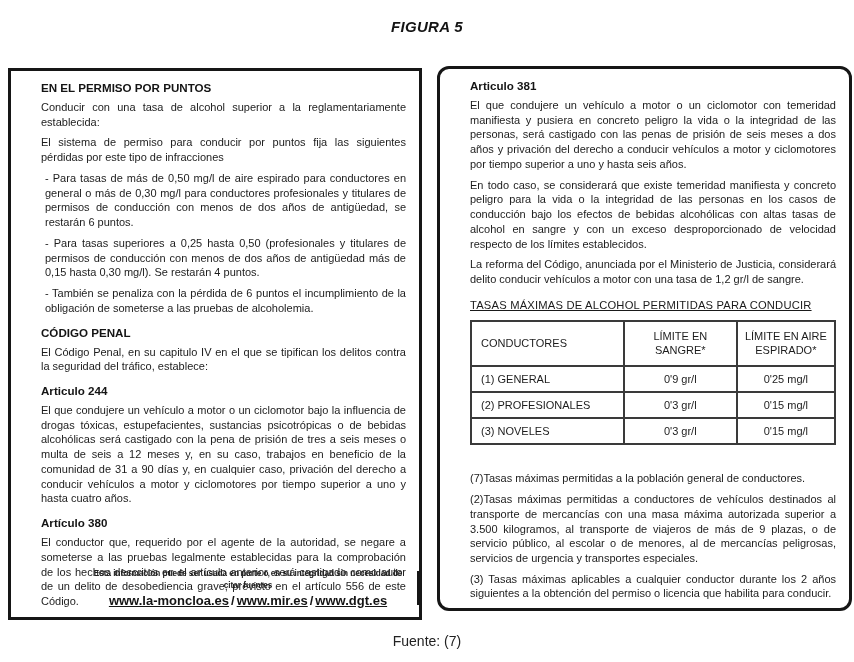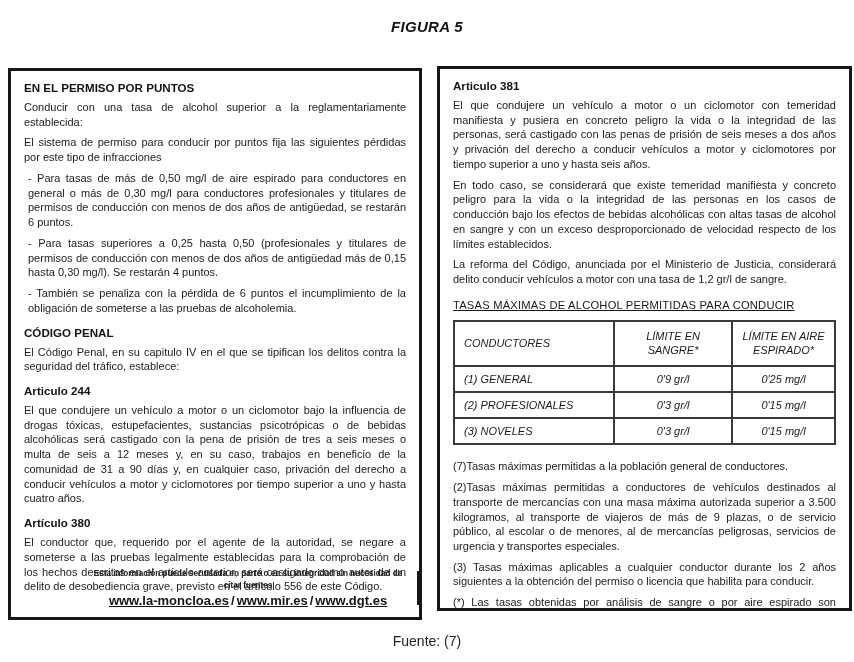--- a/index.html
+++ b/index.html
@@ -24,25 +24,25 @@
     position: absolute; top: 633px; left: 0; width: 854px;
     text-align: center;
     font-size: 14px; 
     color: #222222;
   }
 
   .panel {
     position: absolute;
     border: 3px solid #161616;
     background: #ffffff;
-    padding: 8px 13px 10px 13px;
+    padding: 8px 13px 10px 30px;
     overflow: hidden;
   }
   .panel-left  { left: 8px;   top: 68px; width: 414px; height: 552px; }
-  .panel-right { left: 437px; top: 66px; width: 415px; height: 545px; }
+  .panel-right { left: 437px; top: 66px; width: 415px; height: 545px; border-radius: 12px; }
 
   .panel p {
     font-size: 11px;
     line-height: 1.34;
     text-align: justify;
     margin: 6px 0;
     color: #1c1c1c;
   }
   .panel .hd {
     font-size: 11.6px;
@@ -57,22 +57,21 @@
     font-size: 11.2px;
     text-decoration: underline;
     margin: 12px 0 9px 0;
     letter-spacing: 0.2px;
     color: #1a1a1a;
   }
 
   table.limits {
     width: 100%;
     border-collapse: collapse;
-    margin: 2px 0 14px 0;
-    font-style: italic;
+    margin: 2px 0 26px 0;
   }
   table.limits th, table.limits td {
     border: 2px solid #3a3a3a;
     font-size: 11px;
     font-weight: normal;
     color: #1c1c1c;
   }
   table.limits th {
     padding: 8px 6px;
     text-align: center;

